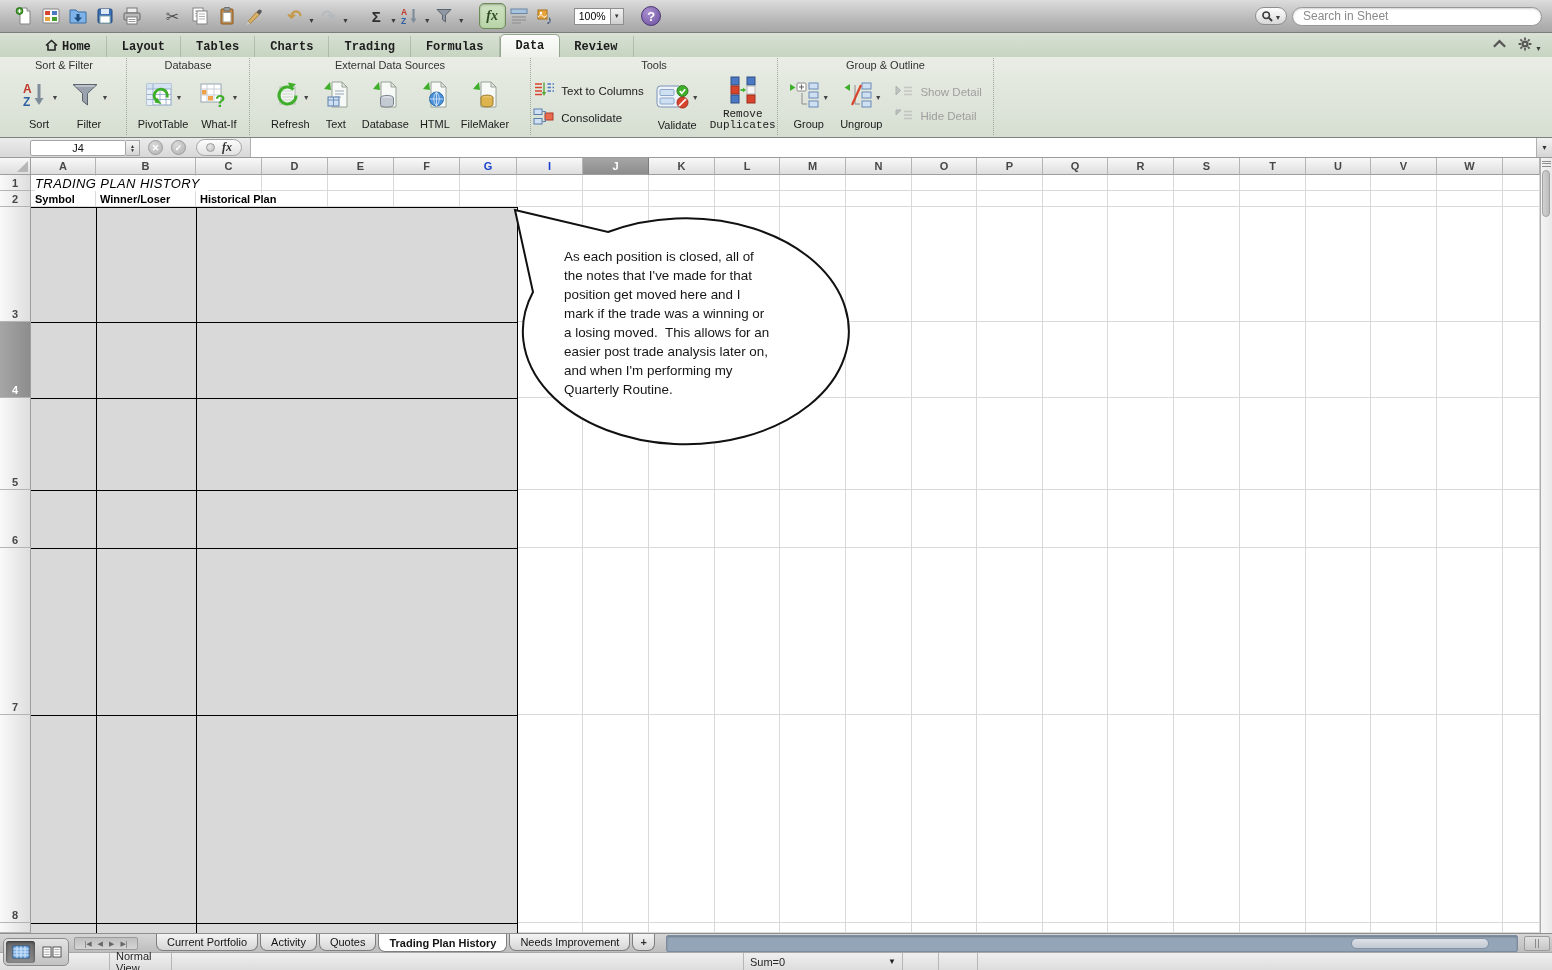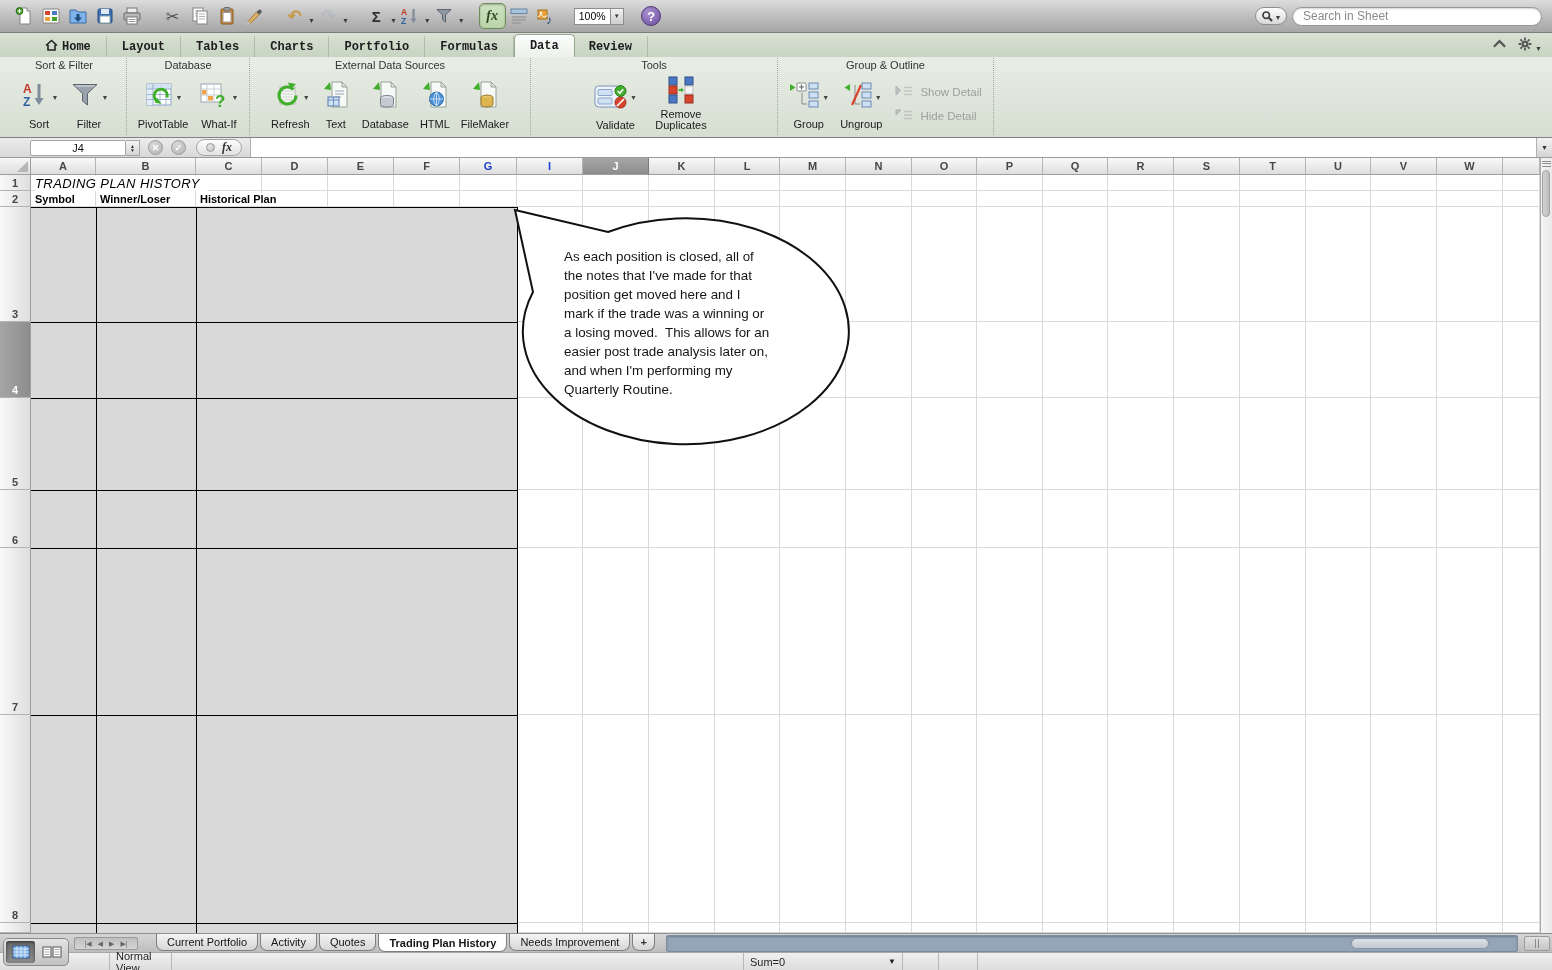--- a/index.html
+++ b/index.html
@@ -40,21 +40,21 @@
 
   
   .ribbon { position:absolute; top:57px; left:0; width:1552px; height:81px;
     background:linear-gradient(#e9ede6,#d6ded1); border-bottom:1px solid #808080; display:flex; padding:1px 0 2px 2px; }
   .rgroup { height:100%; display:flex; flex-direction:column; border-right:1px dotted #9daa99; }
   .rg-label { height:15px; line-height:15px; text-align:center; font-size:11px; color:#333; }
   .rg-body { flex:1; display:flex; align-items:stretch; justify-content:center; gap:1px; padding:1px 4px 2px; }
   .rbtn { display:flex; flex-direction:column; align-items:center; justify-content:space-between; padding:1px 5px; }
   .ric { flex:1; display:flex; align-items:center; gap:2px; }
   .rlabel { font-size:11px; color:#1b1b1b; text-align:center; line-height:11px; padding-bottom:2px; white-space:nowrap; }
-  .rlabel.wrap { white-space:normal; width:66px; }
+  .rlabel.wrap { white-space:normal; width:66px;font-family:Liberation Mono, monospace; }
   .rdd { font-size:7px; color:#444; }
   .rstack { display:flex; flex-direction:column; justify-content:center; gap:8px; padding:0 6px; }
   .sbtn { display:flex; align-items:center; gap:6px; font-size:11.5px; color:#1b1b1b; white-space:nowrap; }
   .sbtn.dis { color:#9e9e9e; }
   .sbtn.dis svg { opacity:.5; filter:grayscale(.8); }
 
   
   .fbar { position:absolute; top:138px; left:0; width:1552px; height:20px;
     background:linear-gradient(#ececec,#d8d8d8); border-bottom:1px solid #9a9a9a; display:flex; align-items:center; }
   .namebox { margin-left:30px; width:96px; height:16px; background:#fff; border:1px solid #a5a5a5; border-radius:2px;
@@ -297,21 +297,21 @@
       <div class="rtab">
         <span>Layout</span>
       </div>
       <div class="rtab">
         <span>Tables</span>
       </div>
       <div class="rtab">
         <span>Charts</span>
       </div>
       <div class="rtab">
-        <span>Portfolio</span>
+        <span>Trading</span>
       </div>
       <div class="rtab">
         <span>Formulas</span>
       </div>
       <div class="rtab active">
         <span>Data</span>
       </div>
       <div class="rtab">
         <span>Review</span>
       </div>
@@ -455,20 +455,40 @@
                 <path d="M9 2 L3 9 l7 1 z" fill="#3fae2a"></path>
               </svg></span>
           </div>
           <div class="rlabel">FileMaker</div>
         </div>
       </div>
     </div>
     <div class="rgroup" style="width: 247px;">
       <div class="rg-label">Tools</div>
       <div class="rg-body">
+        <div class="rstack">
+          <div class="sbtn">
+            <span><svg width="22" height="17" viewBox="0 0 22 17">
+                <path d="M2 3 h7 M2 6.5 h7 M2 10 h7 M2 13.5 h7" stroke="#d8442c" stroke-width="1.7"></path>
+                <path d="M11 1.5 v11" stroke="#5aa53a" stroke-width="1.4"></path>
+                <path d="M8.8 11 l2.2 4 2.2 -4 z" fill="#5aa53a"></path>
+                <path d="M14.5 3 h3.5 M14.5 6.5 h3.5 M14.5 10 h3.5 M19.5 3 h1.5 M19.5 6.5 h1.5 M19.5 10 h1.5" stroke="#4a78c2" stroke-width="1.7"></path>
+              </svg></span>
+            <span>Text to Columns</span>
+          </div>
+          <div class="sbtn">
+            <span><svg width="22" height="17" viewBox="0 0 22 17">
+                <rect x="1" y="1" width="8" height="5.5" fill="#cfe0f2" stroke="#5a7fae"></rect>
+                <rect x="1" y="10.5" width="8" height="5.5" fill="#cfe0f2" stroke="#5a7fae"></rect>
+                <rect x="12" y="5" width="8" height="7" fill="#e86a50" stroke="#b03a24"></rect>
+                <path d="M9.5 3.5 h3 v3 M9.5 13.5 h3 v-3" fill="none" stroke="#5a7fae"></path>
+              </svg></span>
+            <span>Consolidate</span>
+          </div>
+        </div>
         <div class="rbtn">
           <div class="ric">
             <span><svg width="34" height="28" viewBox="0 0 34 28">
                 <rect x="1" y="4" width="25" height="21" rx="3.5" fill="#eef3fa" stroke="#7a92b8"></rect>
                 <rect x="4" y="7.5" width="14" height="6" rx="1" fill="#cfe0f2" stroke="#8aa5c8"></rect>
                 <rect x="4" y="16" width="14" height="6" rx="1" fill="#cfe0f2" stroke="#8aa5c8"></rect>
                 <circle cx="26.5" cy="9" r="5.5" fill="#3fae2a" stroke="#2c7e1e"></circle>
                 <path d="M23.8 9 l2 2.2 3.4 -4" stroke="#fff" stroke-width="1.7" fill="none"></path>
                 <circle cx="26.5" cy="20.5" r="5.5" fill="#d8442c" stroke="#a03020"></circle>
                 <path d="M23 24 l7 -7" stroke="#fff" stroke-width="1.7"></path>

